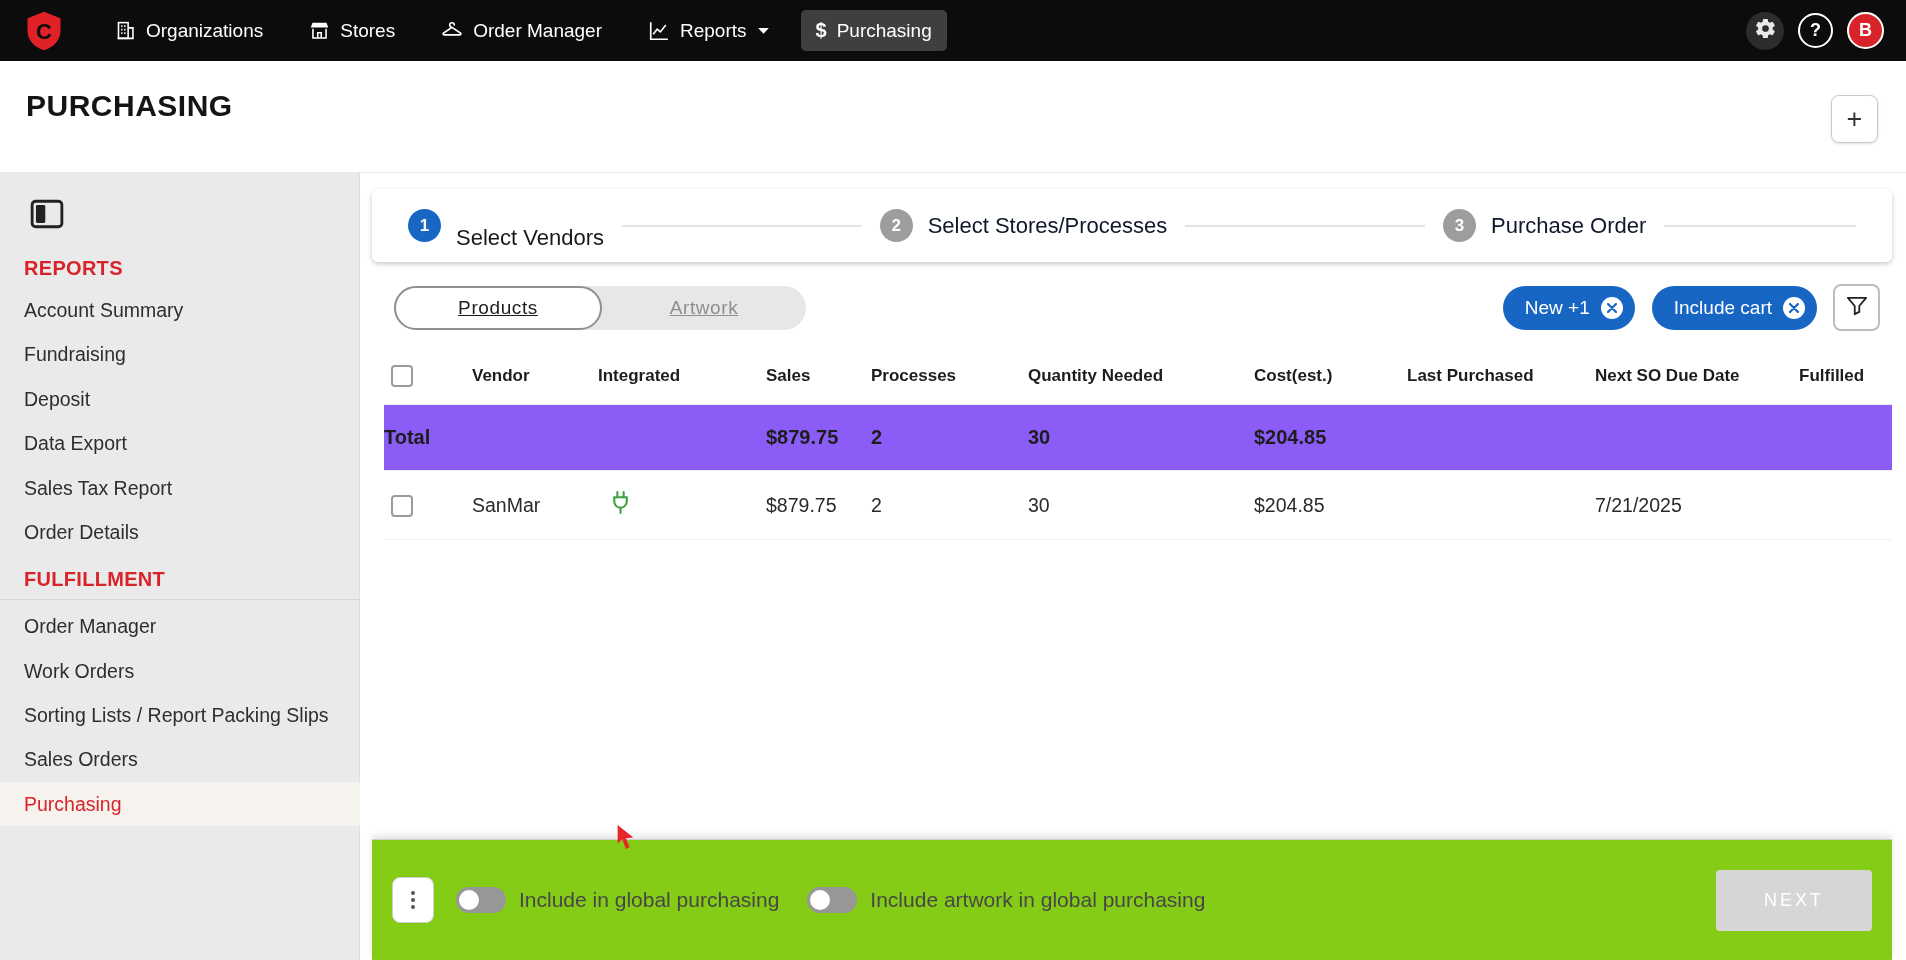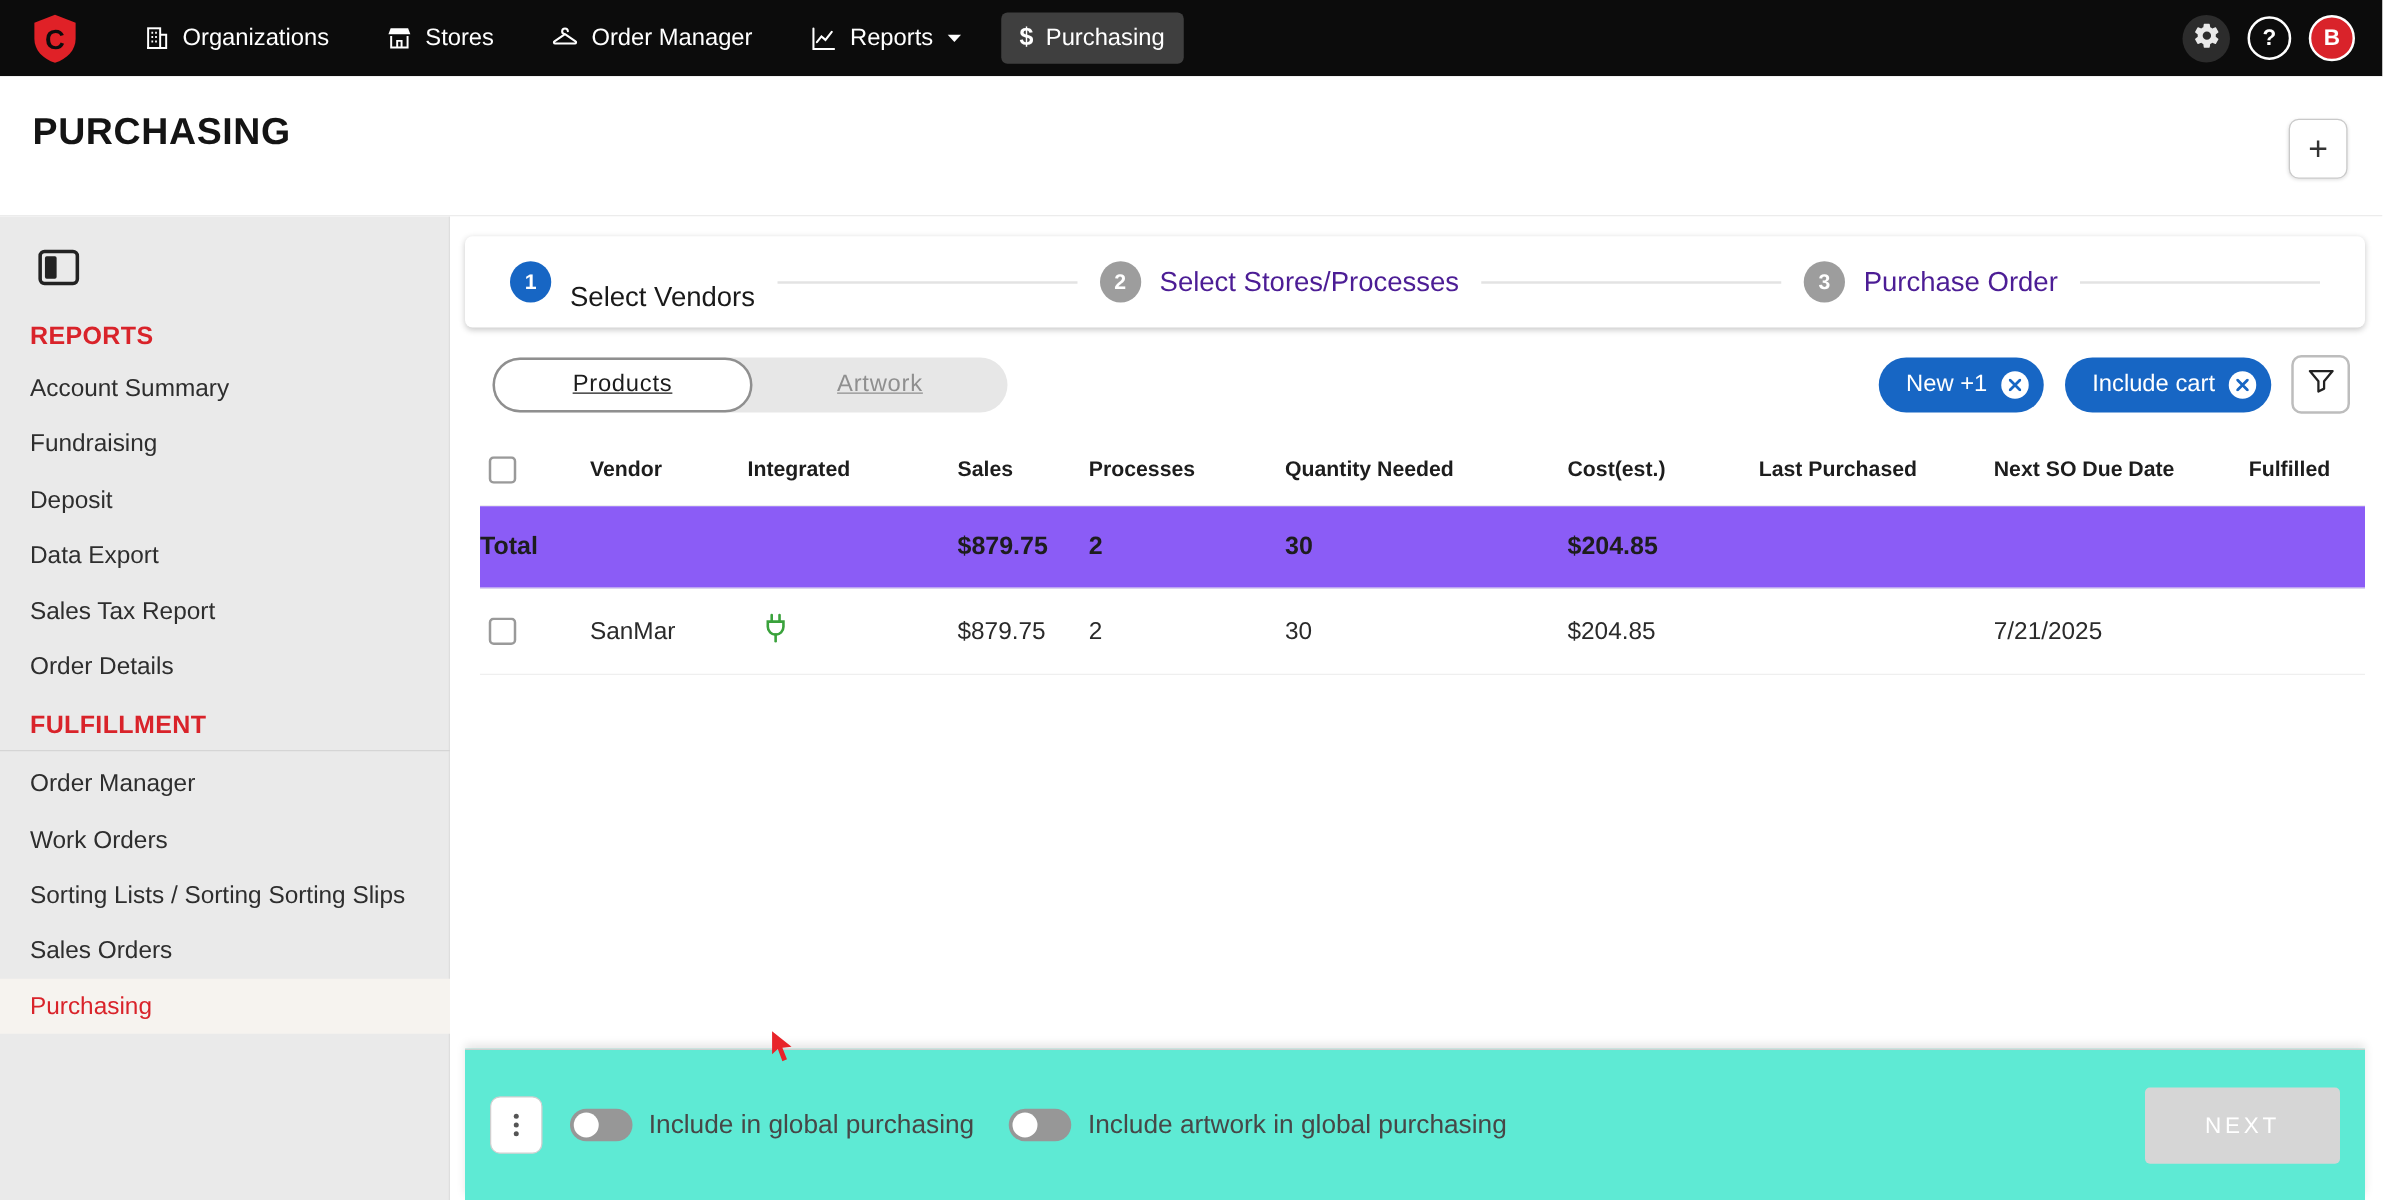--- a/index.html
+++ b/index.html
@@ -36,21 +36,21 @@
   .side-item { font-size:19.5px; color:#2e2e2e; padding:10px 22px 10px 24px; line-height:1.25; cursor:pointer; }
   .side-item.active { color:#d9232a; background:#f6f3ef; }
 
   
   .main { flex:1; min-width:0; position:relative; padding:16px 14px 0 12px; display:flex; flex-direction:column; }
 
   .stepper-card { background:#fff; border-radius:6px; box-shadow:0 2px 5px rgba(0,0,0,0.22); height:73px; display:flex; align-items:center; padding:0 36px; flex-shrink:0; }
   .step { display:flex; align-items:center; gap:15px; flex-shrink:0; cursor:pointer; }
   .step-circle { width:33px; height:33px; border-radius:50%; background:#9d9d9d; color:#fff; font-size:17px; font-weight:600; display:grid; place-items:center; }
   .step.active .step-circle { background:#1766c4; }
-  .step-label { font-size:22px; color:#4c1d95; }
+  .step-label { font-size:22px; color:#0f172a; }
   .step.active .step-label { color:#191919; font-weight:500;margin-top:24px; }
   .step-line { flex:1 1 0; height:2px; background:#e3e3e3; margin:0 18px; min-width:40px; }
   .step-line.tail { flex:0.8 1 0; margin-right:0; }
 
   .toolbar { margin-top:22px; display:flex; align-items:center; padding:0 12px 0 22px; flex-shrink:0; }
   .tab-group { display:flex; background:#e7e7e7; border-radius:999px; height:44px; width:412px; }
   .tab { flex:1; display:grid; place-items:center; font-size:19px; letter-spacing:0.6px; color:#8f8f8f; border-radius:999px; cursor:pointer;text-decoration:underline; }
   .tab.active { background:#fff; border:2px solid #8f8f8f; color:#1d1d1d; font-weight:500; }
   .toolbar-spacer { flex:1; }
   .chip { height:44px; border-radius:22px; background:#1766c4; color:#fff; display:flex; align-items:center; gap:11px; padding:0 12px 0 22px; font-size:19px; cursor:pointer; margin-left:17px; }
@@ -61,21 +61,21 @@
   .table { margin:16px 0 0 12px; flex-shrink:0; }
   .trow { display:grid; grid-template-columns:88px 126px 168px 105px 157px 226px 153px 188px 204px minmax(80px,1fr); align-items:center; }
   .trow.thead { height:58px; font-weight:700; font-size:17px; color:#1d1d1d; border-bottom:1px solid #ededed; }
   .trow.total { height:66px; background:#8b5cf6; border-bottom:1px solid #ededed; font-weight:700; font-size:20px; color:#1d1d1d; }
   .trow.data { height:69px; border-bottom:1px solid #efefef; font-size:19.5px; color:#2a2a2a; }
   .tc { overflow:hidden; white-space:nowrap; }
   .checkbox { width:22px; height:22px; border:2px solid #9a9a9a; border-radius:4px; background:#fff; display:inline-block; margin-left:7px; vertical-align:middle; cursor:pointer; }
   .plug-wrap { margin-left:10px; display:inline-grid; place-items:center; }
 
   
-  .footer-bar { position:absolute; left:12px; right:14px; bottom:0; height:121px; background:#5eead4; border-top:1px solid #cfcfcf; box-shadow:0 -4px 7px rgba(0,0,0,0.10); display:flex; align-items:center; padding:0 20px; }
+  .footer-bar { position:absolute; left:12px; right:14px; bottom:0; height:121px; background:#84cc16; border-top:1px solid #cfcfcf; box-shadow:0 -4px 7px rgba(0,0,0,0.10); display:flex; align-items:center; padding:0 20px; }
   .dots-btn { width:42px; height:46px; border:1.5px solid #cfcfcf; border-radius:8px; background:#fff; display:grid; place-items:center; cursor:pointer; }
   .dot { width:4px; height:4px; background:#555; border-radius:50%; box-shadow:0 -7px 0 #555, 0 7px 0 #555; }
   .toggle-group { display:flex; align-items:center; gap:13px; margin-left:22px; }
   .toggle-group + .toggle-group { margin-left:28px; }
   .switch { width:50px; height:26px; border-radius:14px; background:#979797; position:relative; flex-shrink:0; cursor:pointer; }
   .switch::after { content:""; position:absolute; left:3px; top:3px; width:20px; height:20px; border-radius:50%; background:#fff; }
   .toggle-label { font-size:21px; color:#474747; }
   .next-btn { margin-left:auto; width:156px; height:61px; background:#d6d6d6; color:#fff; border:none; border-radius:4px; font-family:"Liberation Sans",sans-serif; font-size:18px; font-weight:400; letter-spacing:3px; cursor:pointer; }
 
   .mouse-cursor { position:absolute; left:614px; top:824px; z-index:50; pointer-events:none; }
@@ -176,21 +176,21 @@
     <div class="side-item">Fundraising</div>
     <div class="side-item">Deposit</div>
     <div class="side-item">Data Export</div>
     <div class="side-item">Sales Tax Report</div>
     <div class="side-item">Order Details</div>
 
     <div class="side-title second">FULFILLMENT</div>
     <div class="side-divider"></div>
     <div class="side-item">Order Manager</div>
     <div class="side-item">Work Orders</div>
-    <div class="side-item">Sorting Lists / Sorting Sorting Slips</div>
+    <div class="side-item">Sorting Lists / Report Packing Slips</div>
     <div class="side-item">Sales Orders</div>
     <div class="side-item active">Purchasing</div>
   </aside>
 
   <main class="main">
 
     <div class="stepper-card">
       <div class="step active">
         <span class="step-circle">1</span>
         <span class="step-label">Select Vendors</span>

